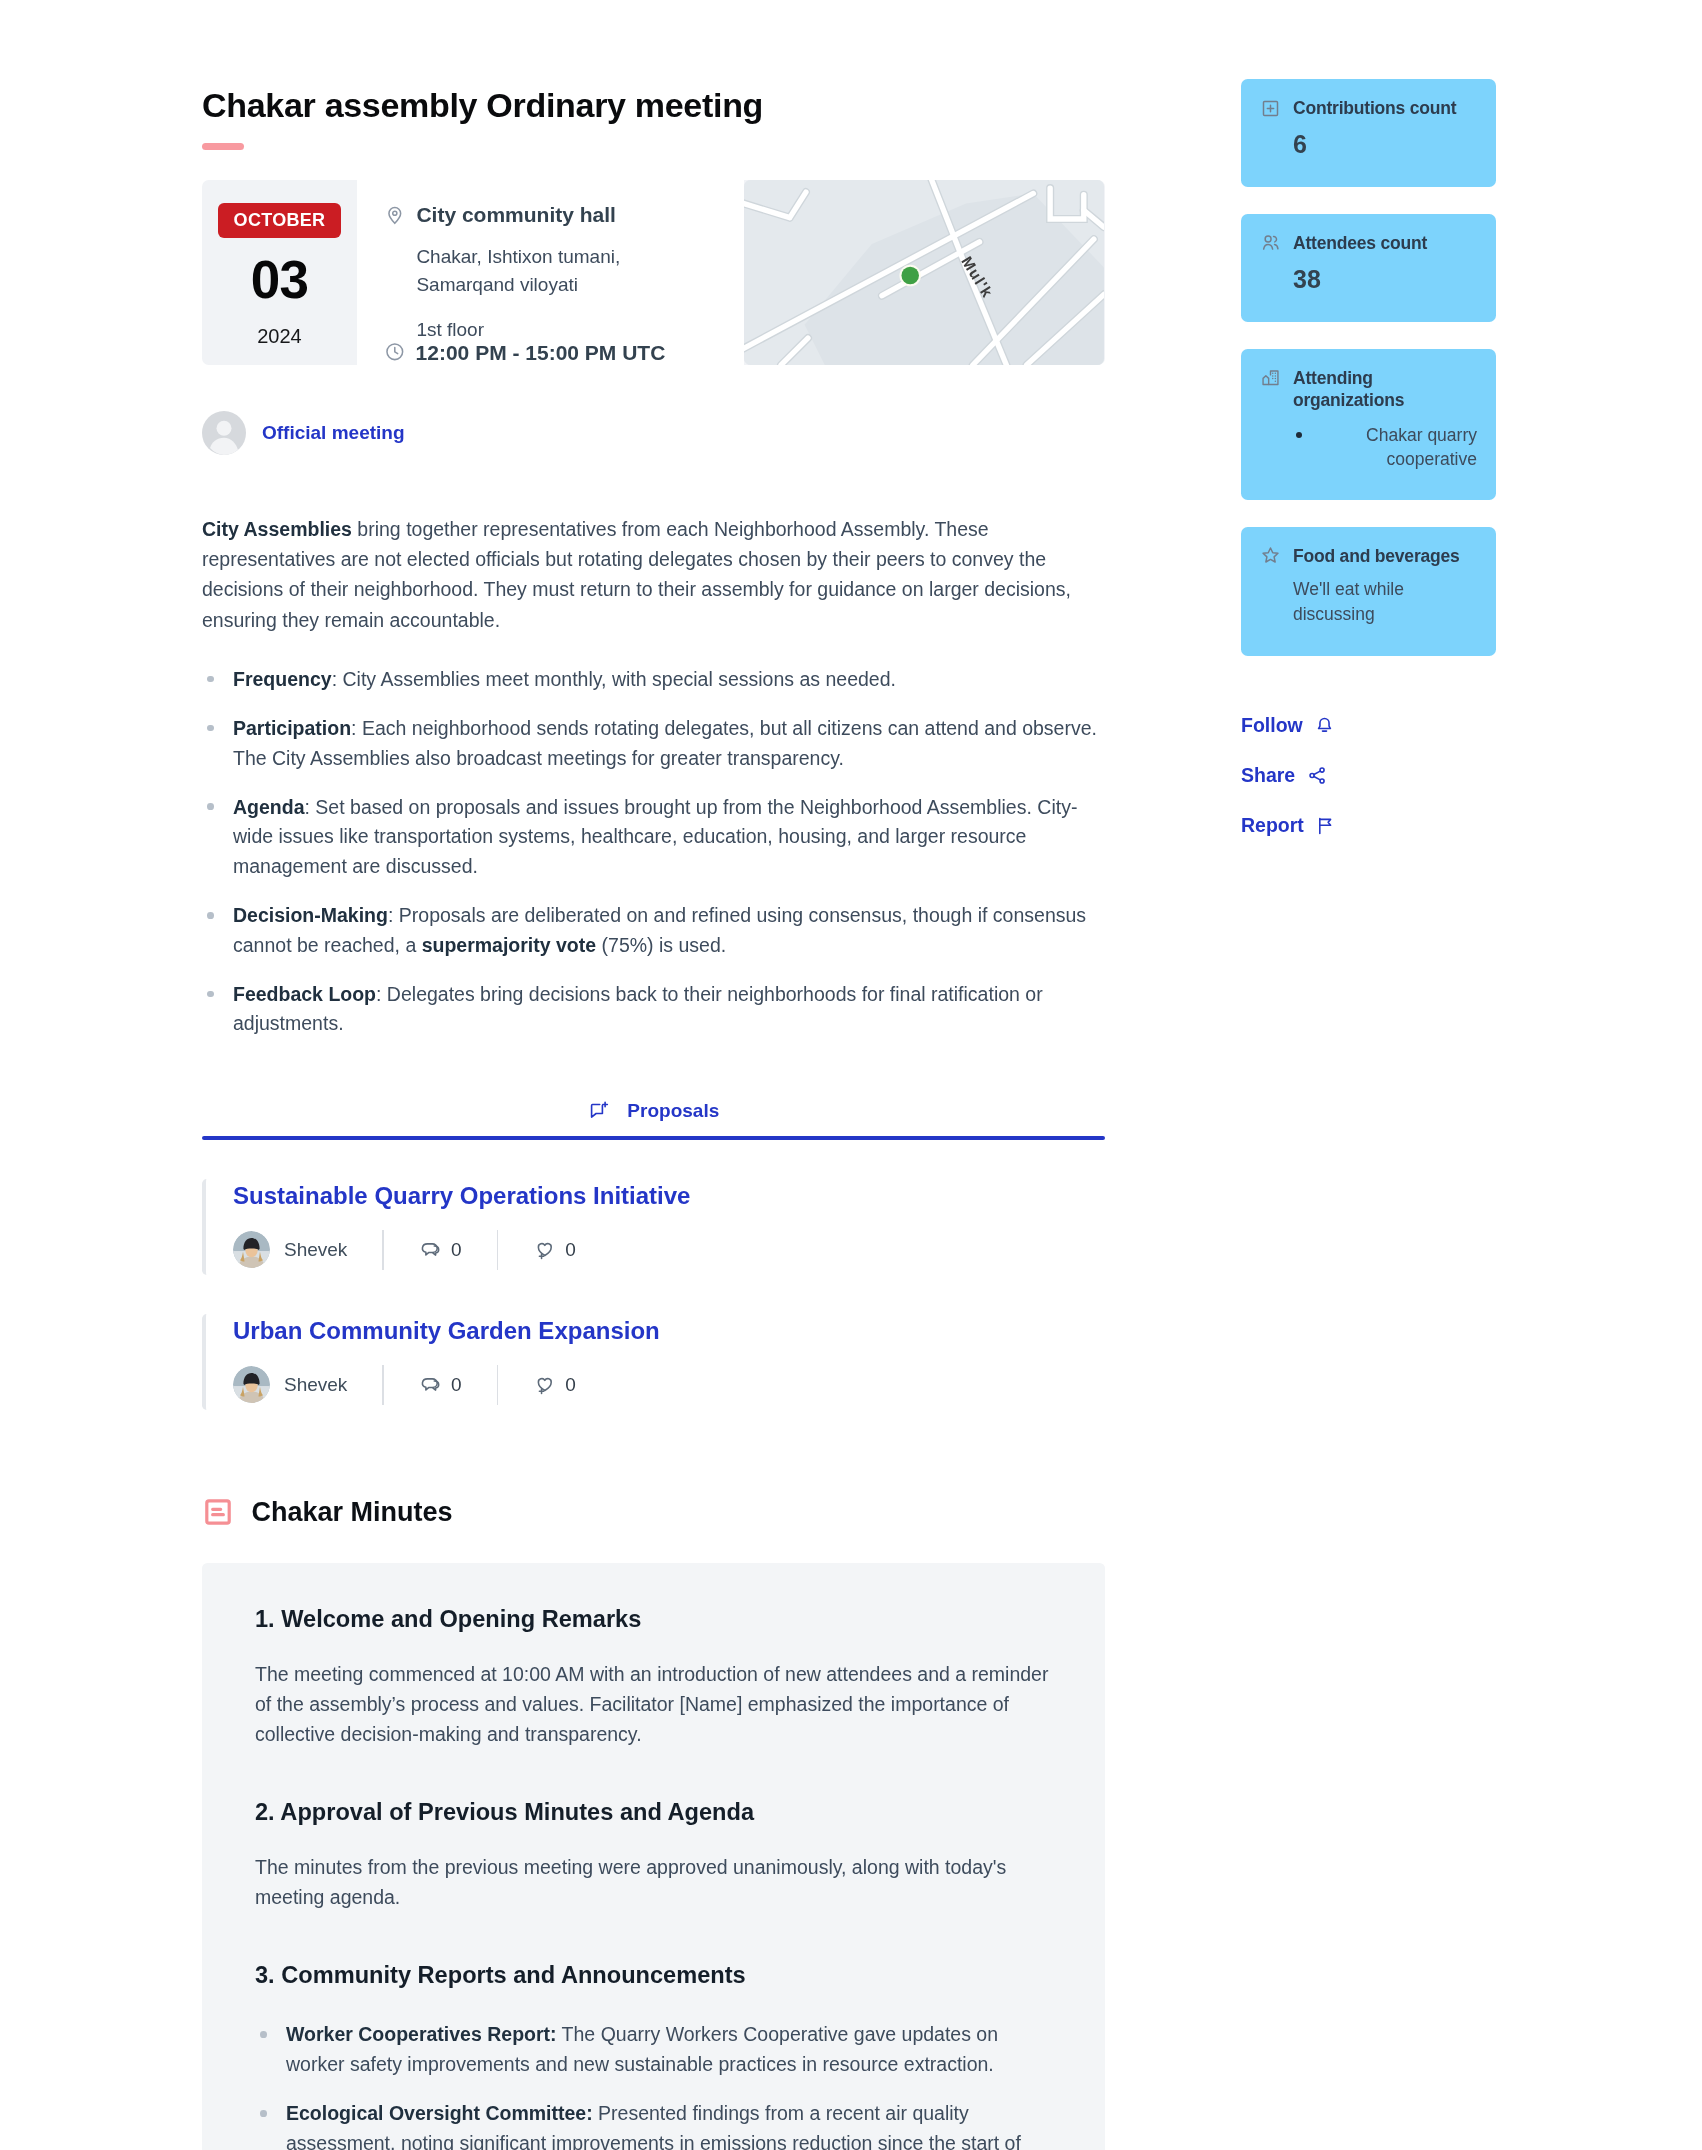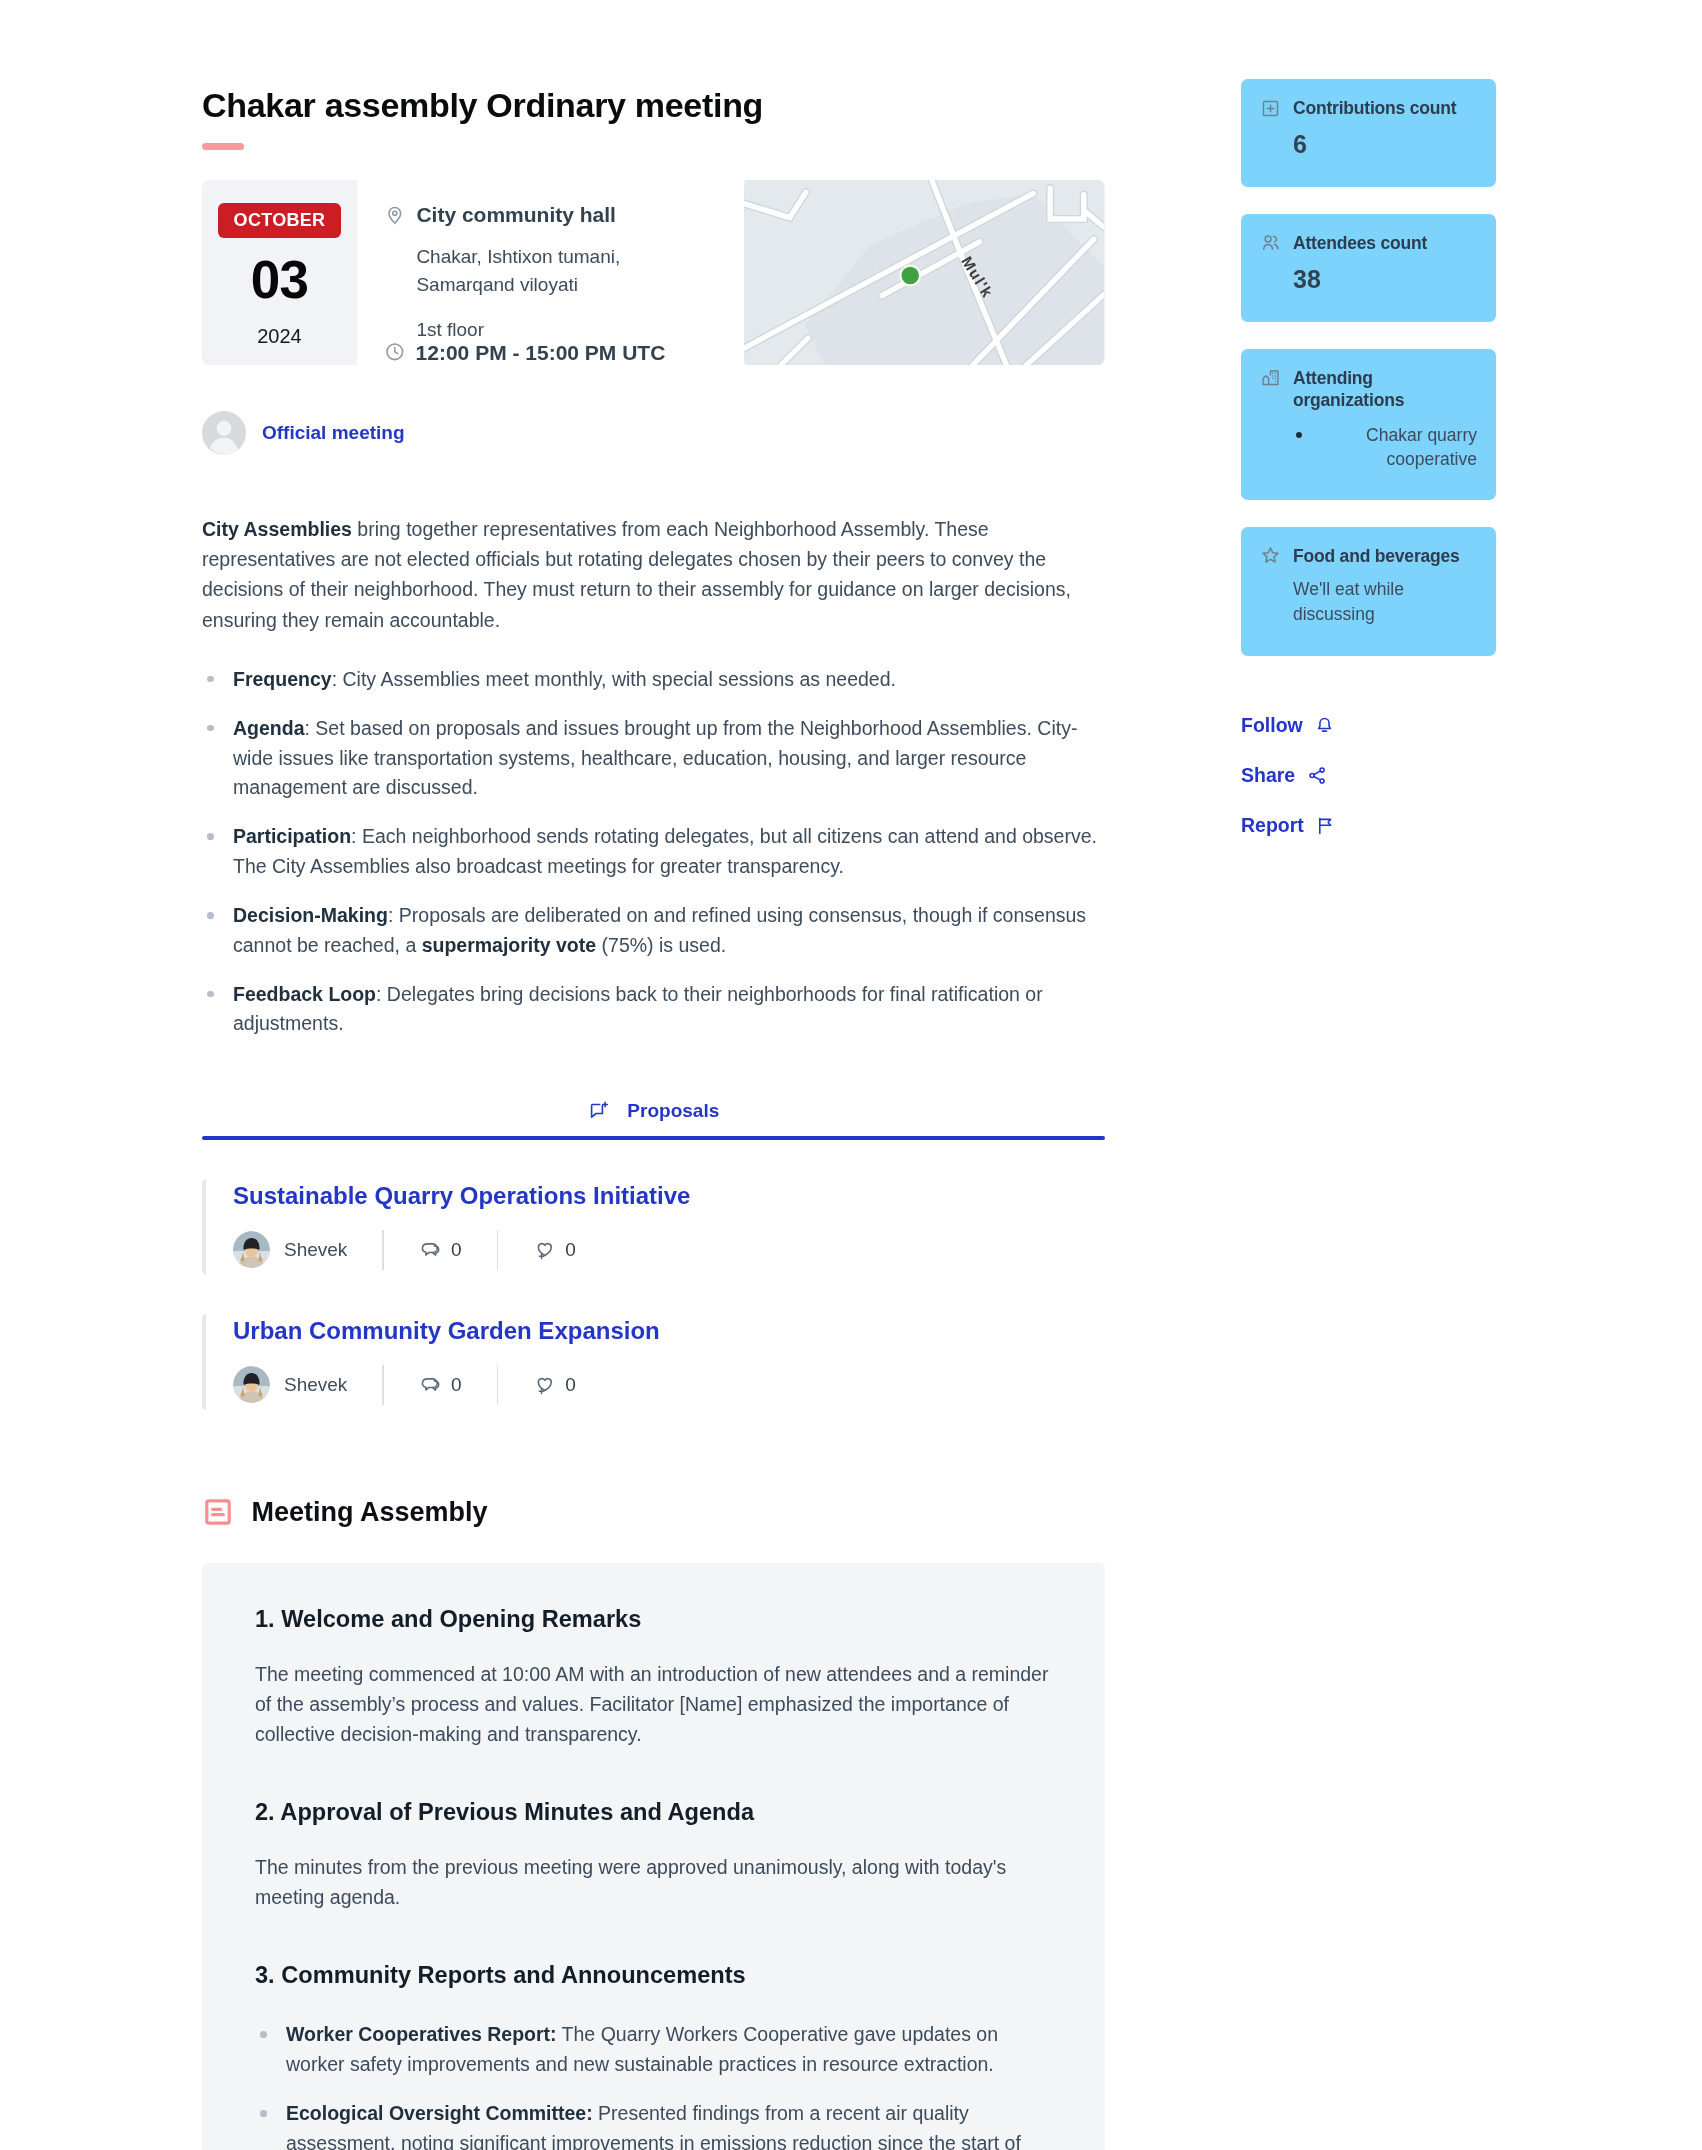--- a/index.html
+++ b/index.html
@@ -161,22 +161,22 @@
         <circle cx="12" cy="9.4" r="4.1" fill="#f2f3f5"></circle>
         <path d="M12 14.6c-3.9 0-6.8 2.4-7.6 5.6A11.95 11.95 0 0 0 12 24c2.9 0 5.6-1 7.6-2.8-.8-3.2-3.7-6.6-7.6-6.6z" fill="#f2f3f5"></path>
       </svg>
       <span class="official-label">Official meeting</span>
     </div>
 
     <p class="intro"><strong>City Assemblies</strong><span> bring together representatives from each Neighborhood Assembly. These representatives are not elected officials but rotating delegates chosen by their peers to convey the decisions of their neighborhood. They must return to their assembly for guidance on larger decisions, ensuring they remain accountable.</span></p>
 
     <ul class="dotted features">
       <li><strong>Frequency</strong><span>: City Assemblies meet monthly, with special sessions as needed.</span><strong></strong><span></span></li>
+      <li><strong>Participation</strong><span>: Each neighborhood sends rotating delegates, but all citizens can attend and observe. The City Assemblies also broadcast meetings for greater transparency.</span><strong></strong><span></span></li>
       <li><strong>Agenda</strong><span>: Set based on proposals and issues brought up from the Neighborhood Assemblies. City-wide issues like transportation systems, healthcare, education, housing, and larger resource management are discussed.</span><strong></strong><span></span></li>
-      <li><strong>Participation</strong><span>: Each neighborhood sends rotating delegates, but all citizens can attend and observe. The City Assemblies also broadcast meetings for greater transparency.</span><strong></strong><span></span></li>
       <li><strong>Decision-Making</strong><span>: Proposals are deliberated on and refined using consensus, though if consensus cannot be reached, a </span><strong>supermajority vote</strong><span> (75%) is used.</span></li>
       <li><strong>Feedback Loop</strong><span>: Delegates bring decisions back to their neighborhoods for final ratification or adjustments.</span><strong></strong><span></span></li>
     </ul>
 
     <div class="tab-row">
       <div class="tab">
         <svg viewBox="0 0 24 24" fill="none" stroke="currentColor" stroke-width="1.8" stroke-linecap="round" stroke-linejoin="round">
           <path d="M16 6v9H9l-5 4V6a1 1 0 0 1 1-1h8"></path>
           <path d="M19 2.5v5 M16.5 5h5"></path>
         </svg>
@@ -254,21 +254,21 @@
           <span>0</span>
         </span>
       </div>
     </div>
 
     <div class="minutes-head">
       <svg class="minutes-icon" viewBox="0 0 24 24" fill="none" stroke="#f58f94" stroke-width="2.4" stroke-linecap="round">
         <rect x="3.6" y="3.6" width="16.8" height="16.8" rx="1.6"></rect>
         <path d="M8 10h6 M8 14h8"></path>
       </svg>
-      <span class="minutes-title">Meeting Assembly</span>
+      <span class="minutes-title">Chakar Minutes</span>
     </div>
 
     <div class="minutes-panel">
       <h3>1. Welcome and Opening Remarks</h3>
       <p>The meeting commenced at 10:00 AM with an introduction of new attendees and a reminder of the assembly’s process and values. Facilitator [Name] emphasized the importance of collective decision-making and transparency.</p>
       <h3>2. Approval of Previous Minutes and Agenda</h3>
       <p>The minutes from the previous meeting were approved unanimously, along with today's meeting agenda.</p>
       <h3>3. Community Reports and Announcements</h3>
       <ul class="dotted panel-list">
         <li><strong>Worker Cooperatives Report:</strong><span> The Quarry Workers Cooperative gave updates on worker safety improvements and new sustainable practices in resource extraction.</span></li>

